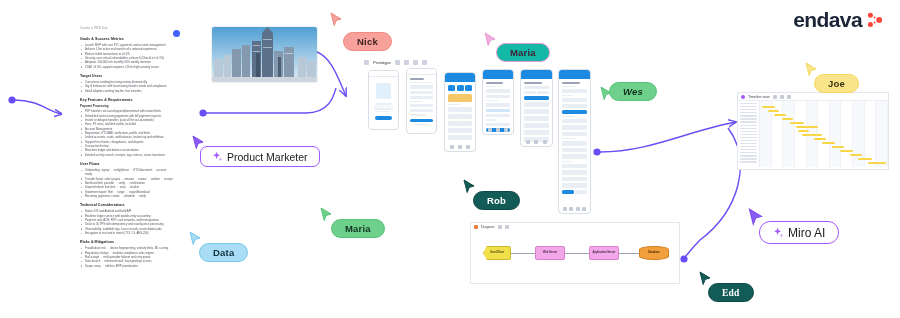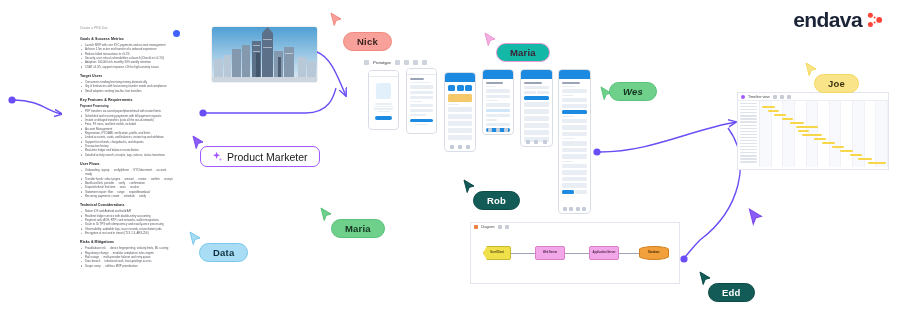--- a/index.html
+++ b/index.html
@@ -582,36 +582,43 @@
   <div class="name-pill pill-andy" style="left:199px; top:243px;">Data</div>
 
   <svg class="cursor-arrow" style="left:805px; top:62px;" viewBox="0 0 13 16">
       <path d="M1,1 L11,7 L6.2,8.4 L4.2,13.5 Z" fill="#fae48a" stroke="#f5d95c" stroke-width="1"></path>
     </svg>
   <div class="name-pill pill-joe" style="left:814px; top:74px;">Joe</div>
 
   <svg class="cursor-arrow" style="left:699px; top:271px;" viewBox="0 0 13 16">
       <path d="M1,1 L11,7 L6.2,8.4 L4.2,13.5 Z" fill="#125b57" stroke="#0d4a47" stroke-width="1"></path>
     </svg>
-  <div class="name-pill pill-edd" style="left:708px; top:283px;">Edd</div>
+  <div class="name-pill pill-edd" style="left:708px; top:283px;font-family:Liberation Serif, serif;">Edd</div>
 
   <svg class="cursor-arrow" style="left:192px; top:135px;" viewBox="0 0 13 16">
       <path d="M1,1 L11,7 L6.2,8.4 L4.2,13.5 Z" fill="#8b5cf6" stroke="#7c4dee" stroke-width="1"></path>
     </svg>
   <div class="ai-pill" style="left:200px; top:146px;border-radius:7px;">
     <svg class="spark" viewBox="0 0 12 12">
       <path d="M5,0.8 L6.1,3.6 L8.9,4.7 L6.1,5.8 L5,8.6 L3.9,5.8 L1.1,4.7 L3.9,3.6 Z" fill="#a259ff"></path>
       <path d="M9.2,7.2 L9.8,8.6 L11.2,9.2 L9.8,9.8 L9.2,11.2 L8.6,9.8 L7.2,9.2 L8.6,8.6 Z" fill="#c89bff"></path>
     </svg>
     <span>Product Marketer</span>
   </div>
 
   <svg class="cursor-arrow" style="left:748px; top:208px; width:16px; height:19px;" viewBox="0 0 13 16">
       <path d="M1,1 L11,7 L6.2,8.4 L4.2,13.5 Z" fill="#8b5cf6" stroke="#7c4dee" stroke-width="1"></path>
     </svg>
+  <div class="ai-pill big" style="left:759px; top:221px;">
+    <svg class="spark" viewBox="0 0 12 12">
+      <path d="M5,0.8 L6.1,3.6 L8.9,4.7 L6.1,5.8 L5,8.6 L3.9,5.8 L1.1,4.7 L3.9,3.6 Z" fill="#a259ff"></path>
+      <path d="M9.2,7.2 L9.8,8.6 L11.2,9.2 L9.8,9.8 L9.2,11.2 L8.6,9.8 L7.2,9.2 L8.6,8.6 Z" fill="#c89bff"></path>
+    </svg>
+    <span>Miro AI</span>
+  </div>
 
   <div id="logo">
     <span class="word">endava</span>
     <svg width="17" height="16" viewBox="0 0 17 16">
       <circle cx="3.4" cy="3.2" r="2.5" fill="#ff4438"></circle>
       <circle cx="3.4" cy="12.6" r="2.5" fill="#ff4438"></circle>
       <circle cx="12.2" cy="7.9" r="2.9" fill="#ff4438"></circle>
       <circle cx="7.6" cy="5.4" r="1" fill="#ff4438"></circle>
       <circle cx="7.6" cy="10.4" r="1" fill="#ff4438"></circle>
     </svg>

